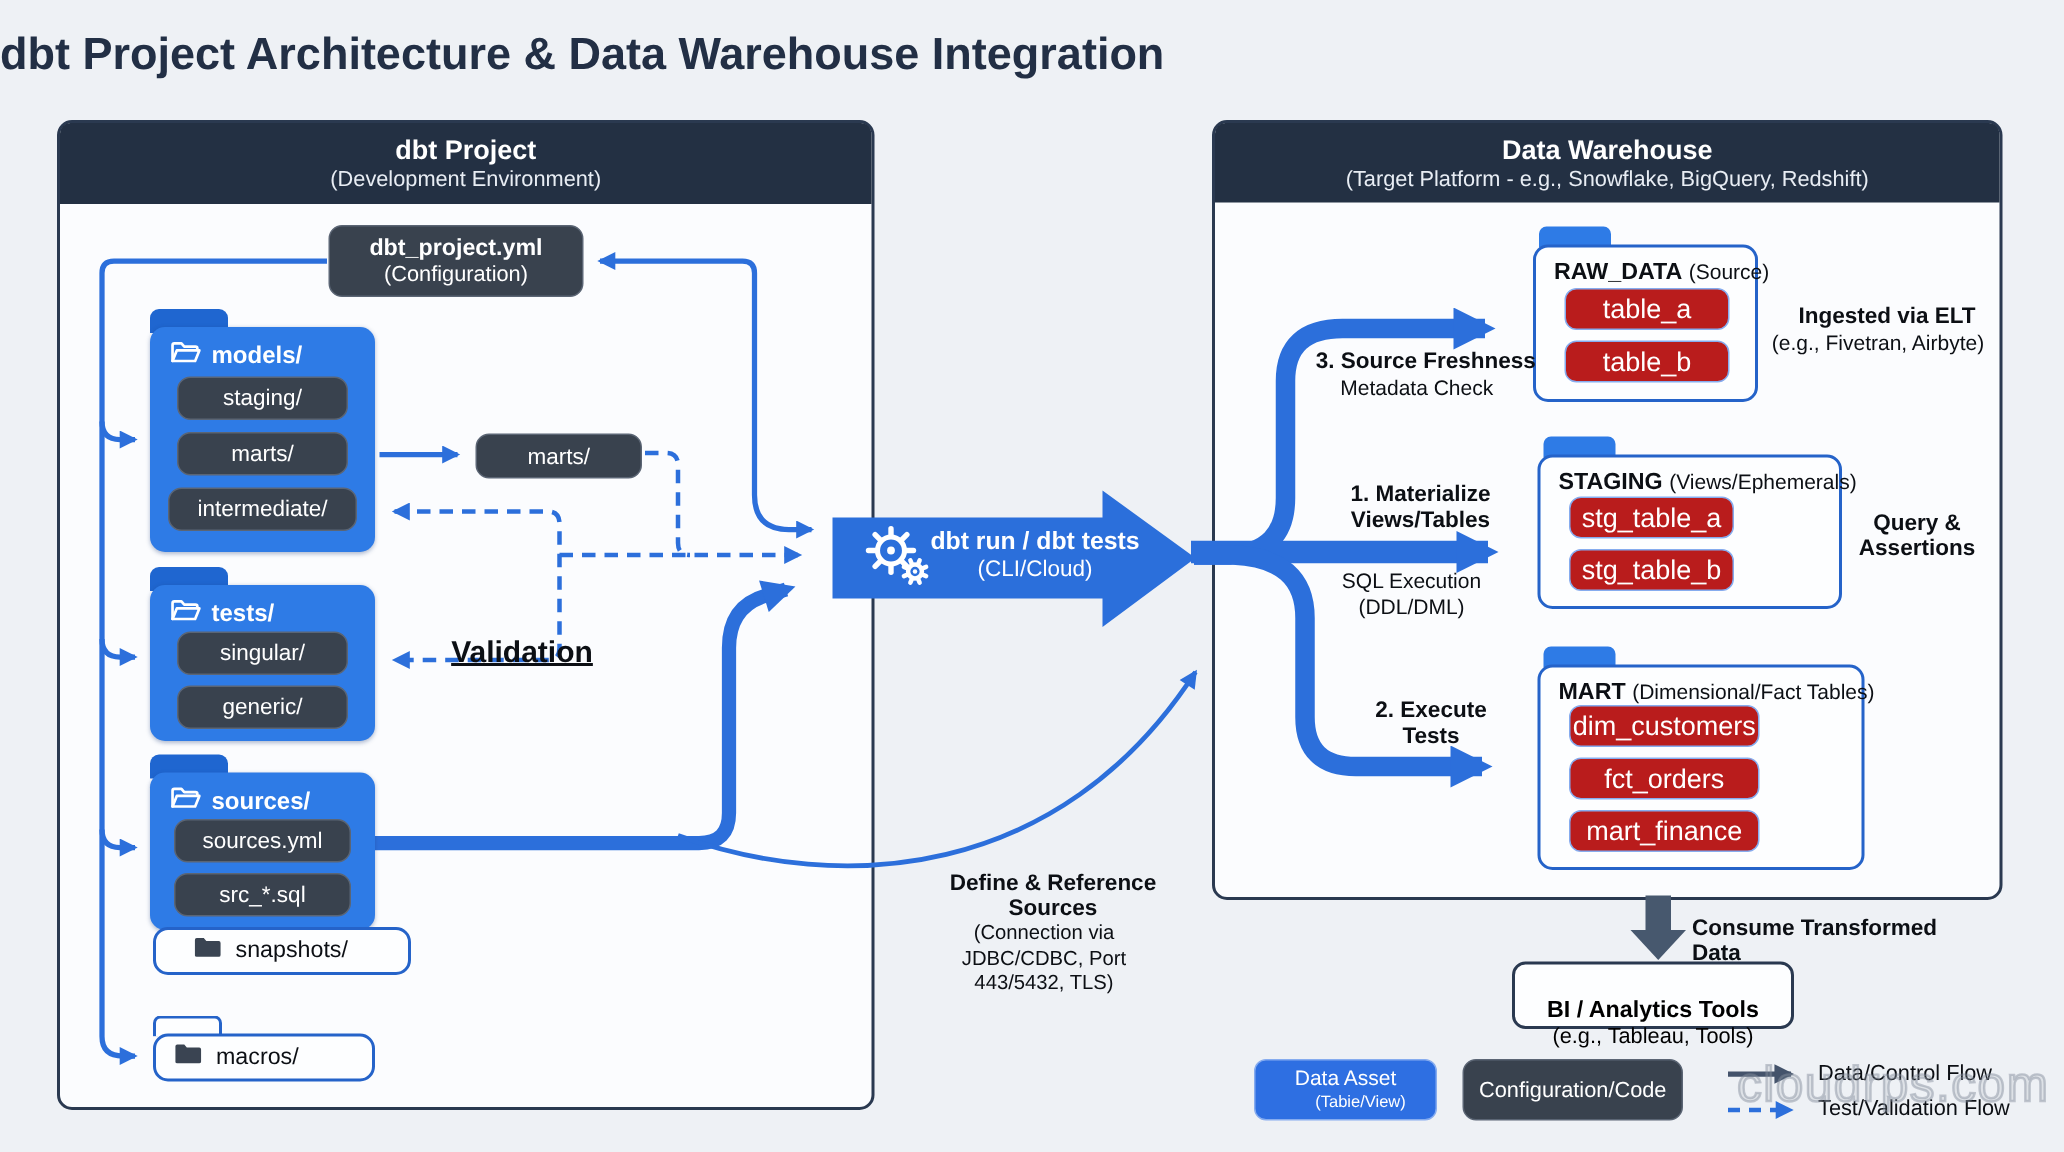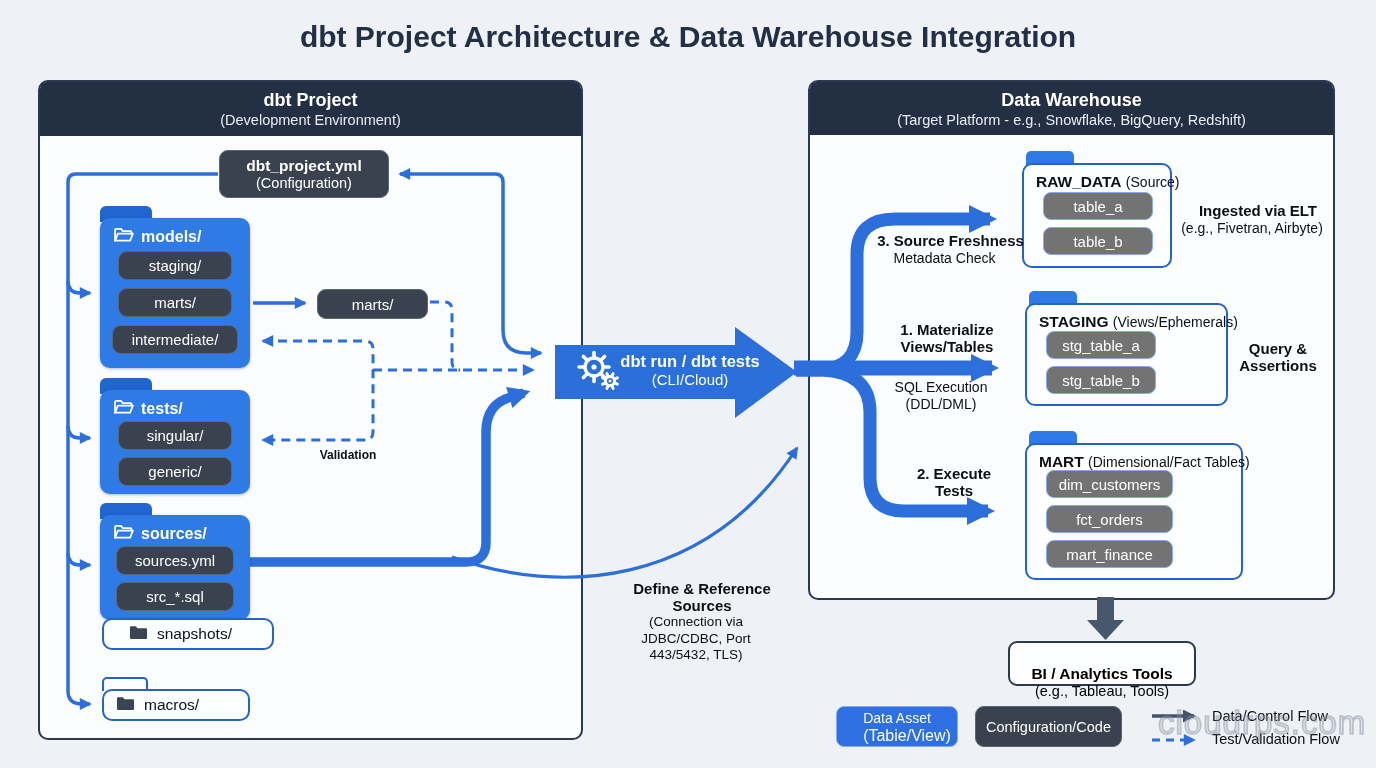--- a/index.html
+++ b/index.html
@@ -9,22 +9,22 @@
 
   .abs { position:absolute; }
   .panel { position:absolute; background:#fbfcfe; border:2px solid #2a3950; border-radius:10px; z-index:1; }
   .panel-header { background:#233043; color:#fff; text-align:center; border-radius:7px 7px 0 0; padding-top:7px; }
   .panel-header .ph-title { font-weight:bold; font-size:18px; line-height:22px; }
   .panel-header .ph-sub { font-size:14.5px; line-height:18px; color:#e8edf4; }
 
   .node { position:absolute; z-index:3; }
   .darkbox { background:#39424e; border:1.3px solid #5b6574; border-radius:9px; color:#fff;
              display:flex; align-items:center; justify-content:center; text-align:center; }
-  .bluechip { background:#737373; border:1.5px solid #86acef; border-radius:8px; color:#fff;
-              display:flex; align-items:center; justify-content:center; font-size:15px; }
+  .bluechip { background:#b91c1c; border:1.5px solid #86acef; border-radius:8px; color:#fff;
+              display:flex; align-items:center; justify-content:center; font-size:18px; }
   .folder-blue { background:#2e7be6; border-radius:10px; box-shadow:0 1px 3px rgba(30,60,120,.35); }
   .folder-blue-tab { background:#1f66d0; border-radius:6px 6px 0 0; }
   .folder-blue .ftitle { display:flex; align-items:center; gap:7px; color:#fff; font-weight:bold; font-size:16px; padding:9px 0 0 13px; }
   .folder-white { background:#fdfeff; border:2.5px solid #2563c9; border-radius:10px; }
   .folder-white-tab-blue { background:#2e7be6; border-radius:5px 5px 0 0; }
   .folder-white-tab-white { background:#fdfeff; border:2px solid #2563c9; border-bottom:none; border-radius:5px 5px 0 0; }
   .wf-title { padding:8px 0 0 12px; font-size:15.5px; color:#0c0f14; white-space:nowrap; }
   .wf-title b { font-weight:bold; }
   .wf-title .qual { font-weight:normal; font-size:14px; }
   .rowfolder { display:flex; align-items:center; gap:9px; padding-left:12px; font-size:15.5px; color:#0c0f14; font-weight:500; }
@@ -39,21 +39,21 @@
                color:rgba(150,158,170,0.18); -webkit-text-stroke:1.6px rgba(130,140,155,0.45); }
   .cta-text { position:absolute; z-index:4; color:#fff; text-align:center; }
   .cta-text .l1 { font-weight:bold; font-size:16.5px; line-height:19px; white-space:nowrap; }
   .cta-text .l2 { font-size:15px; line-height:18px; }
 </style>
 </head>
 <body>
 
 <div id="canvas">
 
-  <div class="abs" style="left:0; top:20px; width:1376px; text-align:center; font-size:30px; font-weight:bold; color:#222f45; z-index:3;">dbt Project Architecture &amp; Data Warehouse Integration</div>
+  <div class="abs" style="left:0; top:20px; width:1376px; font-size:30px; font-weight:bold; color:#222f45; z-index:3;">dbt Project Architecture &amp; Data Warehouse Integration</div>
 
   <div class="panel" style="left:38px; top:80px; width:545px; height:660px;">
     <div class="panel-header" style="height:54px;">
       <div class="ph-title">dbt Project</div>
       <div class="ph-sub">(Development Environment)</div>
     </div>
   </div>
 
   <div class="panel" style="left:808px; top:80px; width:527px; height:520px;">
     <div class="panel-header" style="height:53px;">
@@ -185,21 +185,21 @@
     <span>
       <svg width="19" height="15" viewBox="0 0 20 15.5">
         <path d="M1 13.5 V2.5 Q1 1.2 2.3 1.2 H7.2 L9 3.4 H17.7 Q19 3.4 19 4.7 V13.2 Q19 14.5 17.7 14.5 H2.3 Q1 14.5 1 13.5 Z" fill="#3a4452"></path>
       </svg>
     </span>
     <span>macros/</span>
   </div>
 
   <div class="node darkbox" style="left:317px; top:289px; width:111px; height:30px; font-size:15px;">marts/</div>
 
-  <div class="lbl" style="left:298px; top:448px; width:100px; font-weight:bold; font-size:12px;">Validation</div>
+  <div class="lbl" style="left:298px; top:424px; width:100px; font-weight:bold; font-size:20px;text-decoration:underline;">Validation</div>
 
   <div class="abs" style="left:576px; top:350px; z-index:4;">
     <svg width="48" height="44" viewBox="0 0 48 44" stroke="#fff" stroke-linecap="round" fill="none">
       <g stroke-width="3.6">
         <line x1="28" y1="17" x2="33" y2="17"></line>
           <line x1="25.1" y1="24.1" x2="28.6" y2="27.6"></line>
         <line x1="18" y1="27" x2="18" y2="31.5"></line>
           <line x1="10.9" y1="24.1" x2="7.4" y2="27.6"></line>
         <line x1="8" y1="17" x2="3" y2="17"></line>
           <line x1="10.9" y1="9.9" x2="7.4" y2="6.4"></line>
@@ -282,29 +282,30 @@
     <div class="b" style="font-size:15px;">Query &amp;</div>
     <div class="b" style="font-size:15px;">Assertions</div>
   </div>
   <div class="lbl" style="left:616px; top:581px; width:160px;">
     <div class="b" style="font-size:15px;">Define &amp; Reference</div>
     <div class="b" style="font-size:15px;">Sources</div>
     <div style="font-size:13.5px;">(Connection via</div>
     <div style="font-size:13.5px;">JDBC/CDBC, Port</div>
     <div style="font-size:13.5px;">443/5432, TLS)</div>
   </div>
+  <div class="lbl" style="left:1128px; top:610px; width:200px; text-align:left; font-size:15px; font-weight:600;">Consume Transformed Data</div>
 
   <div class="node" style="left:1008px; top:641px; width:188px; height:45px; background:#fdfeff; border:2px solid #2a3950; border-radius:9px; text-align:center; padding-top:21px;">
     <div style="font-weight:bold; font-size:15.5px; line-height:19px;">BI / Analytics Tools</div>
     <div style="font-size:14.5px; line-height:17px;">(e.g., Tableau, Tools)</div>
   </div>
 
   <div class="node" style="left:836px; top:706px; width:122px; height:41px; background:#2e6fe2; border:1.5px solid #86acef; border-radius:8px; color:#fff; text-align:center; padding-top:2px;">
     <div style="font-size:14px; line-height:18px;">Data Asset</div>
-    <div style="font-size:16px; line-height:17px;padding-left:20px;">(Tabie/View)</div>
+    <div style="font-size:11px; line-height:17px;padding-left:20px;">(Tabie/View)</div>
   </div>
   <div class="node darkbox" style="left:975px; top:706px; width:147px; height:41px; font-size:14.5px;">Configuration/Code</div>
   <div class="lbl" style="left:1212px; top:708px; width:160px; text-align:left; font-size:14.5px;">Data/Control Flow</div>
   <div class="lbl" style="left:1212px; top:731px; width:170px; text-align:left; font-size:14.5px;">Test/Validation Flow</div>
 
   <div id="watermark" style="left:1158px; top:704px;">cloudrps.com</div>
 
 </div>
 
 </body></html>

